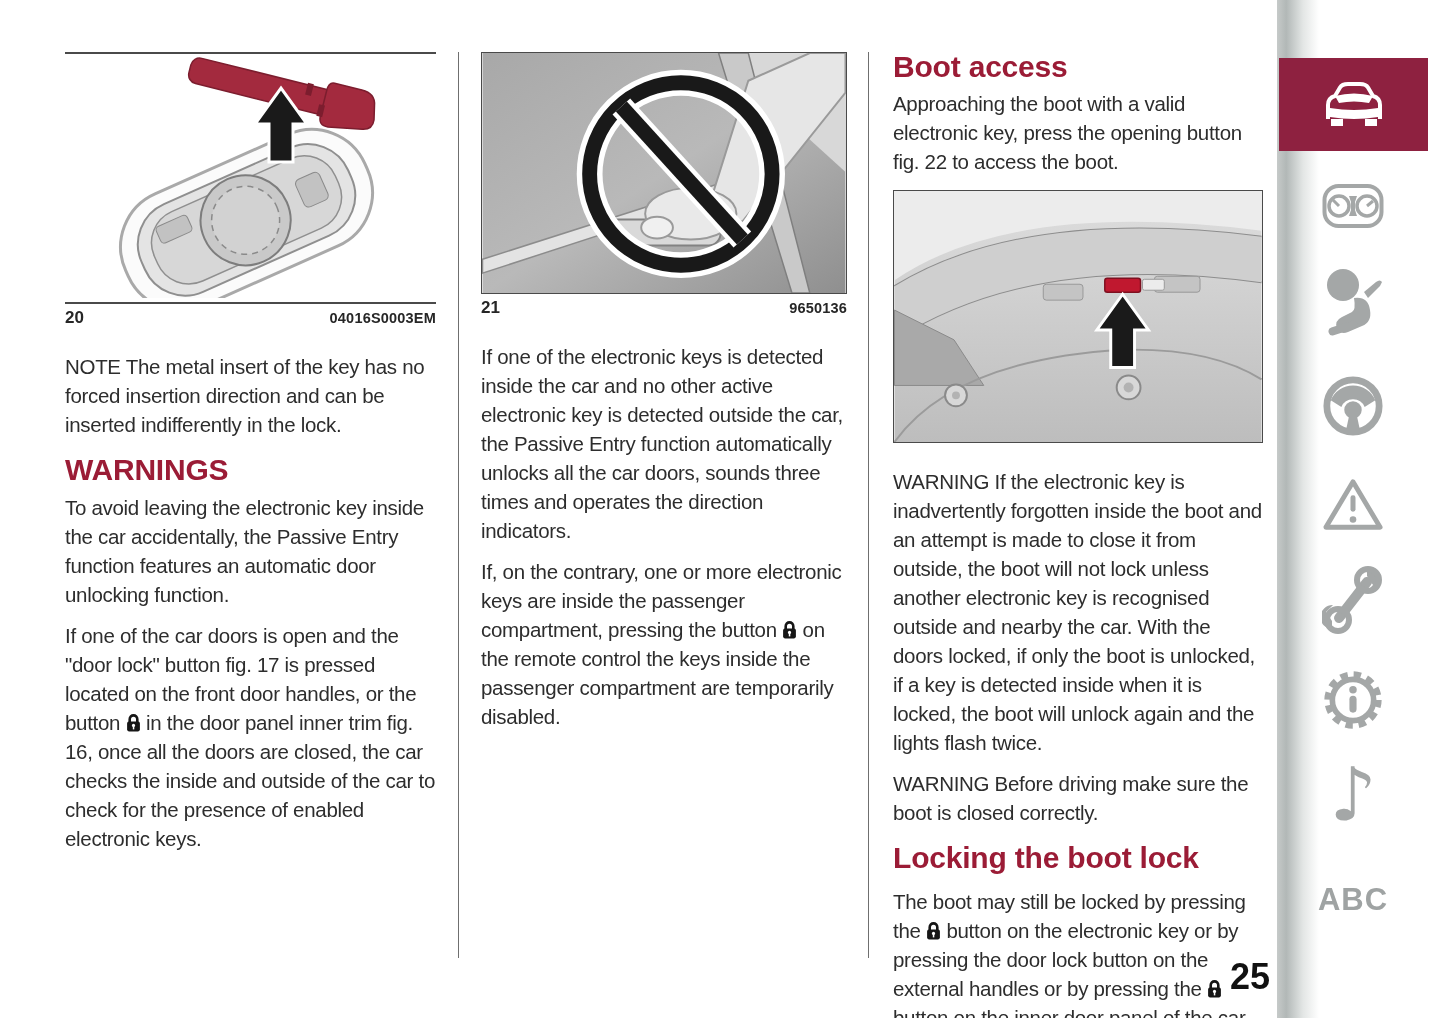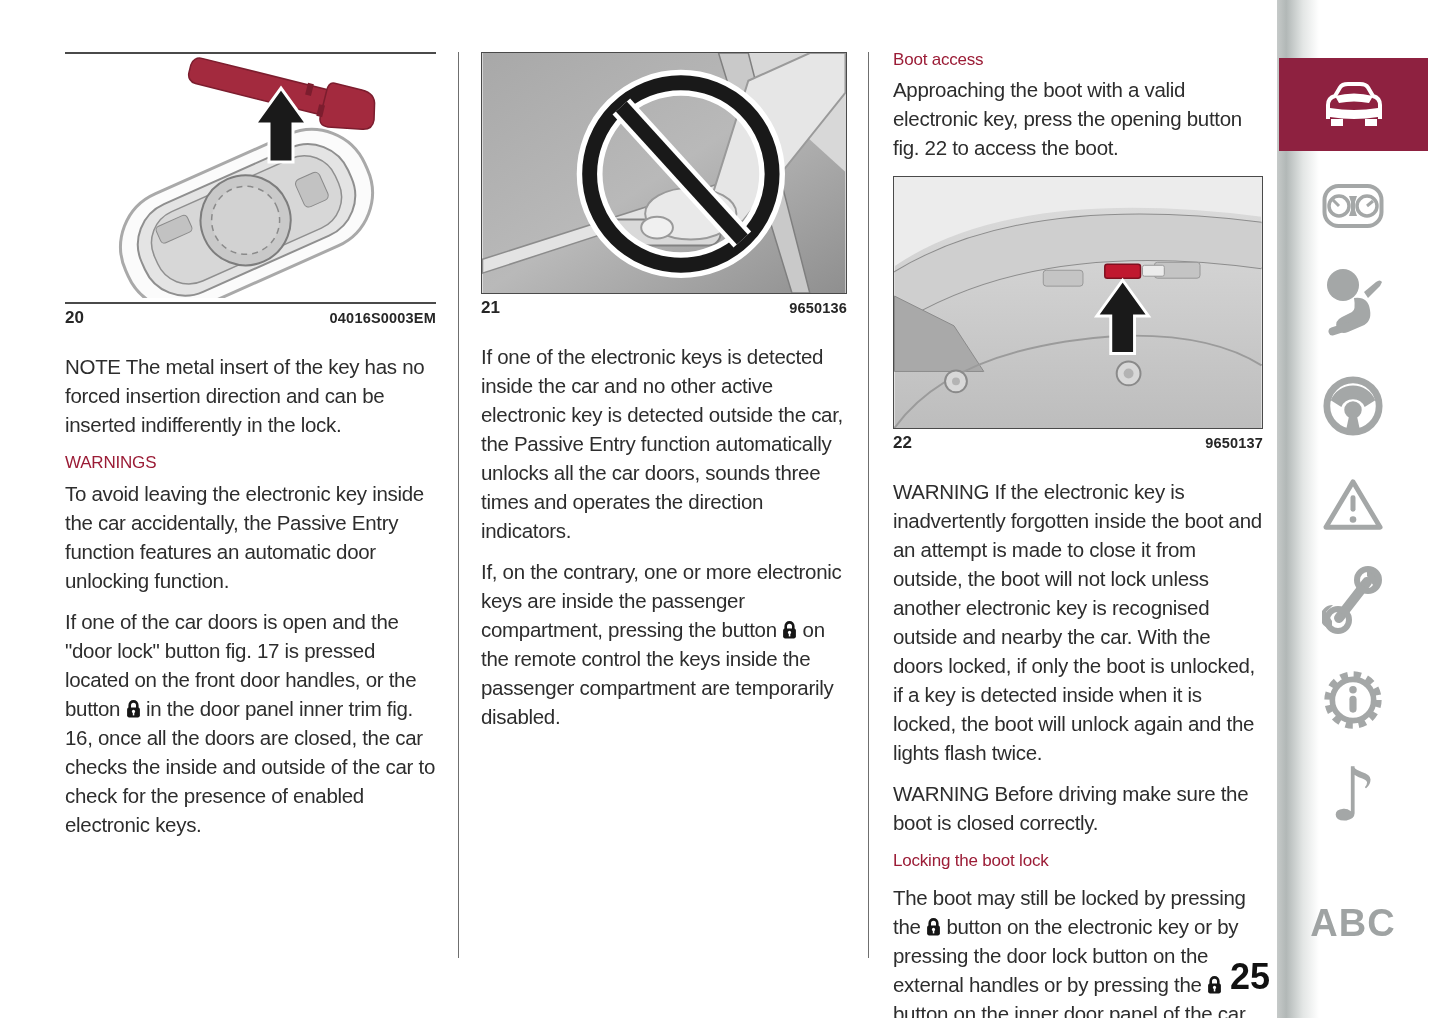--- a/index.html
+++ b/index.html
@@ -10,42 +10,42 @@
   
   .col{position:absolute;top:52px;}
   #col1{left:65px;width:371px;}
   #col2{left:481px;width:366px;}
   #col3{left:893px;width:370px;top:50px;}
   .divider{position:absolute;top:52px;height:906px;width:1px;background:#6f6f6f;}
   #div1{left:458px;} #div2{left:868px;}
 
   .body-p{font-size:20.5px;line-height:29px;letter-spacing:-0.3px;margin:12px 0 0 0;}
   .first-p{margin-top:24px;}
-  .h-red{font-size:17px;font-weight:normal;letter-spacing:-0.2px;margin:14px 0 0 0;color:#9b1c36;}
+  .h-red{font-size:30px;font-weight:bold;letter-spacing:-0.2px;margin:14px 0 0 0;color:#9b1c36;}
   .h-red.first{margin-top:0;}
   b{font-weight:bold;}
 
   
   .fig-rule{border-top:2px solid #4a4a4a;height:0;}
   .fig-caption{display:flex;justify-content:space-between;align-items:baseline;margin-top:4px;}
   .fig-num{font-size:17px;font-weight:bold;color:#262626;}
   .fig-code{font-size:14.5px;font-weight:bold;color:#262626;letter-spacing:.2px;}
   .photo{display:block;border:1px solid #4a4a4a;box-sizing:border-box;}
   .lock-ic{display:inline-block;width:15px;height:18px;vertical-align:-2px;}
 
   
   #edge-shadow{position:absolute;left:1277px;top:0;width:42px;height:1018px;
     background:linear-gradient(to right,#c6cac9 0%,#b2b8b7 22%,#e3e6e5 62%,#ffffff 100%);}
   #tab-active{position:absolute;left:1279px;top:58px;width:149px;height:93px;
     display:flex;align-items:center;justify-content:center;}
   .side-ic{position:absolute;left:1322px;width:62px;display:flex;justify-content:center;}
   #ic-dashboard{top:183px;} #ic-airbag{top:268px;} #ic-steering{top:374px;}
   #ic-warning{top:476px;} #ic-wrench{top:565px;} #ic-gear{top:667px;}
   #ic-note{top:752px;font-family:"DejaVu Sans",sans-serif;font-size:74px;line-height:84px;color:#a4a7a7;}
-  #ic-abc{top:882px;font-size:38px;font-weight:bold;color:#9fa3a3;letter-spacing:1px;margin-top:20px;}
+  #ic-abc{top:882px;font-size:31px;font-weight:bold;color:#9fa3a3;letter-spacing:1px;}
 
   
   #page-num{position:absolute;left:900px;top:956px;width:370px;text-align:right;
     font-size:36px;font-weight:bold;color:#111;}
 </style>
 </head>
 <body>
 
 <div class="col" id="col1">
   <div class="fig-rule"></div>
@@ -152,24 +152,20 @@
     <rect x="212" y="88" width="36" height="14" rx="2.5" fill="#c0182f" stroke="#7e1020" stroke-width="1.5"></rect>
     <rect x="250" y="89" width="22" height="11" rx="2" fill="#ececec" stroke="#9a9a9a"></rect>
 
     <circle cx="62" cy="206" r="11" fill="#d8d8d8" stroke="#8a8a8a" stroke-width="2"></circle>
     <circle cx="62" cy="206" r="4" fill="#b3b3b3"></circle>
     <circle cx="236" cy="198" r="12" fill="#d8d8d8" stroke="#8a8a8a" stroke-width="2"></circle>
     <circle cx="236" cy="198" r="5" fill="#b3b3b3"></circle>
 
     <polygon points="218,178 242,178 242,140 256,140 230,104 204,140 218,140" fill="#1a1a1a" stroke="#ffffff" stroke-width="3"></polygon>
   </svg>
-  <div class="fig-caption">
-    <span class="fig-num">22</span>
-    <span class="fig-code">9650137</span>
-  </div>
 
   <p class="body-p first-p">WARNING If the electronic key is inadvertently forgotten inside the boot and an attempt is made to close it from outside, the boot will not lock unless another electronic key is recognised outside and nearby the car. With the doors locked, if only the boot is unlocked, if a key is detected inside when it is locked, the boot will unlock again and the lights flash twice.</p>
   <p class="body-p">WARNING Before driving make sure the boot is closed correctly.</p>
   <h2 class="h-red" style="color: rgb(155, 28, 54);">Locking the boot lock</h2>
   <p class="body-p" style="">The boot may still be locked by pressing the <svg class="lock-ic" viewBox="0 0 14 18">
         <path d="M3.2 8 V5.2 a3.8 3.8 0 0 1 7.6 0 V8" fill="none" stroke="#161616" stroke-width="2.6"></path>
         <rect x="0.6" y="7.6" width="12.8" height="9.8" rx="1.8" fill="#161616"></rect>
         <circle cx="7" cy="11.4" r="1.6" fill="#ffffff"></circle>
         <rect x="6.3" y="12.2" width="1.5" height="3.2" fill="#ffffff"></rect>
       </svg> button on the electronic key or by pressing the door lock button on the external handles or by pressing the <svg class="lock-ic" viewBox="0 0 14 18">

